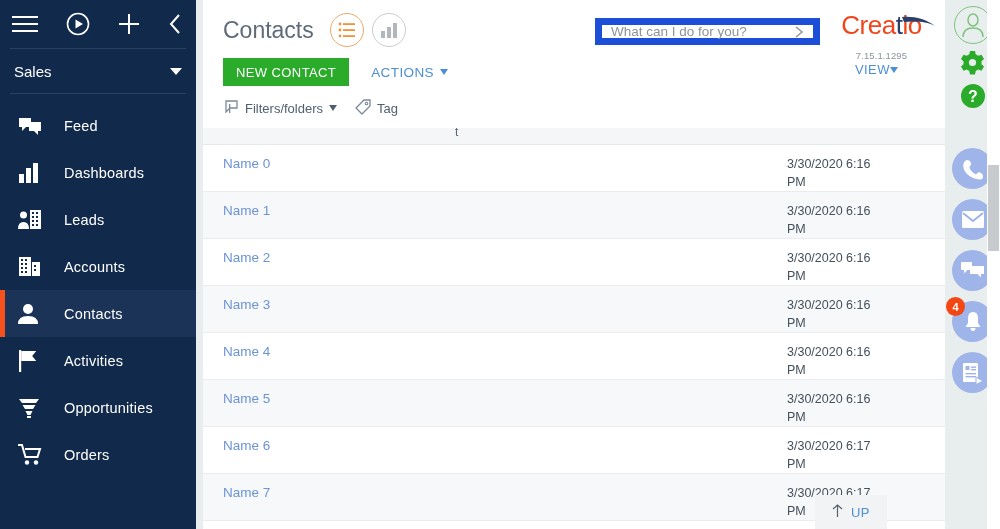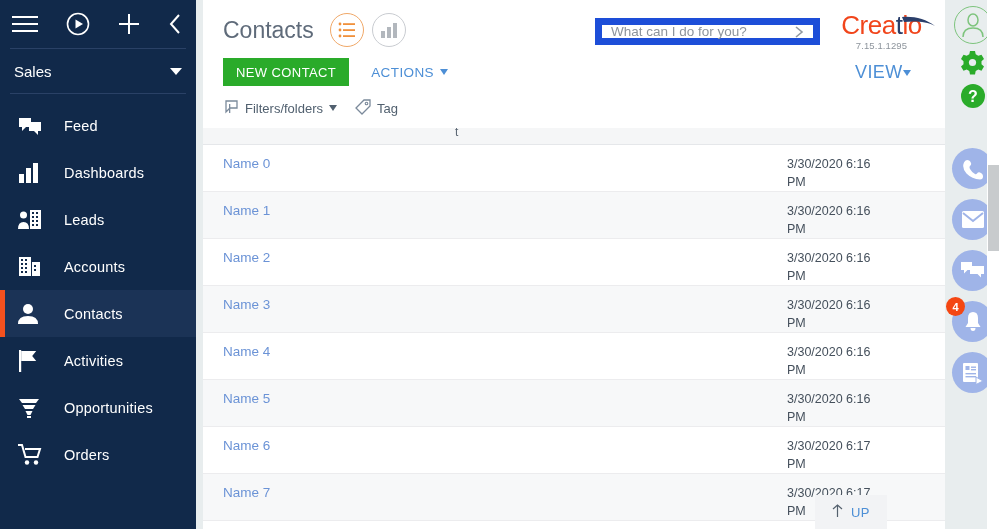--- a/index.html
+++ b/index.html
@@ -86,24 +86,24 @@
   }
   .search-input::placeholder { color: #8d949c; }
   .search-go { padding-right: 9px; line-height: 0; cursor: pointer; }
 
   .brand { position: absolute; top: 12px; left: 626px; width: 105px; text-align: center; }
   .brand-logo { font-size: 26px; letter-spacing: -.5px; line-height: 1; position: relative; }
   .brand-c { color: #f1451b; font-family: "Liberation Sans", sans-serif; font-weight: 400; }
   .brand-atio { color: #f1451b; }
   .brand-t { color: #2b3f6b; }
   .swoosh { position: absolute; right: -2px; top: -6px; }
-  .brand-ver { font-size: 9.5px; color: #8d949c; margin-top: 2px; letter-spacing: .1px; }
+  .brand-ver { font-size: 9.5px; color: #8d949c; margin-top: 12px; letter-spacing: .1px; }
   .view-menu {
     position: absolute; top: 62px; left: 652px;
-    font-size: 18px; color: #4d8fd6; cursor: pointer;
+    font-size: 13px; color: #4d8fd6; cursor: pointer;
     display: flex; align-items: center; letter-spacing: .4px;
   }
   .caret-blue {
     width: 0; height: 0;
     border-left: 4.5px solid transparent;
     border-right: 4.5px solid transparent;
     border-top: 6px solid #4d8fd6;
   }
 
   .hdr-row2 { display: flex; align-items: center; padding: 8px 0 0 20px; height: 40px; }

